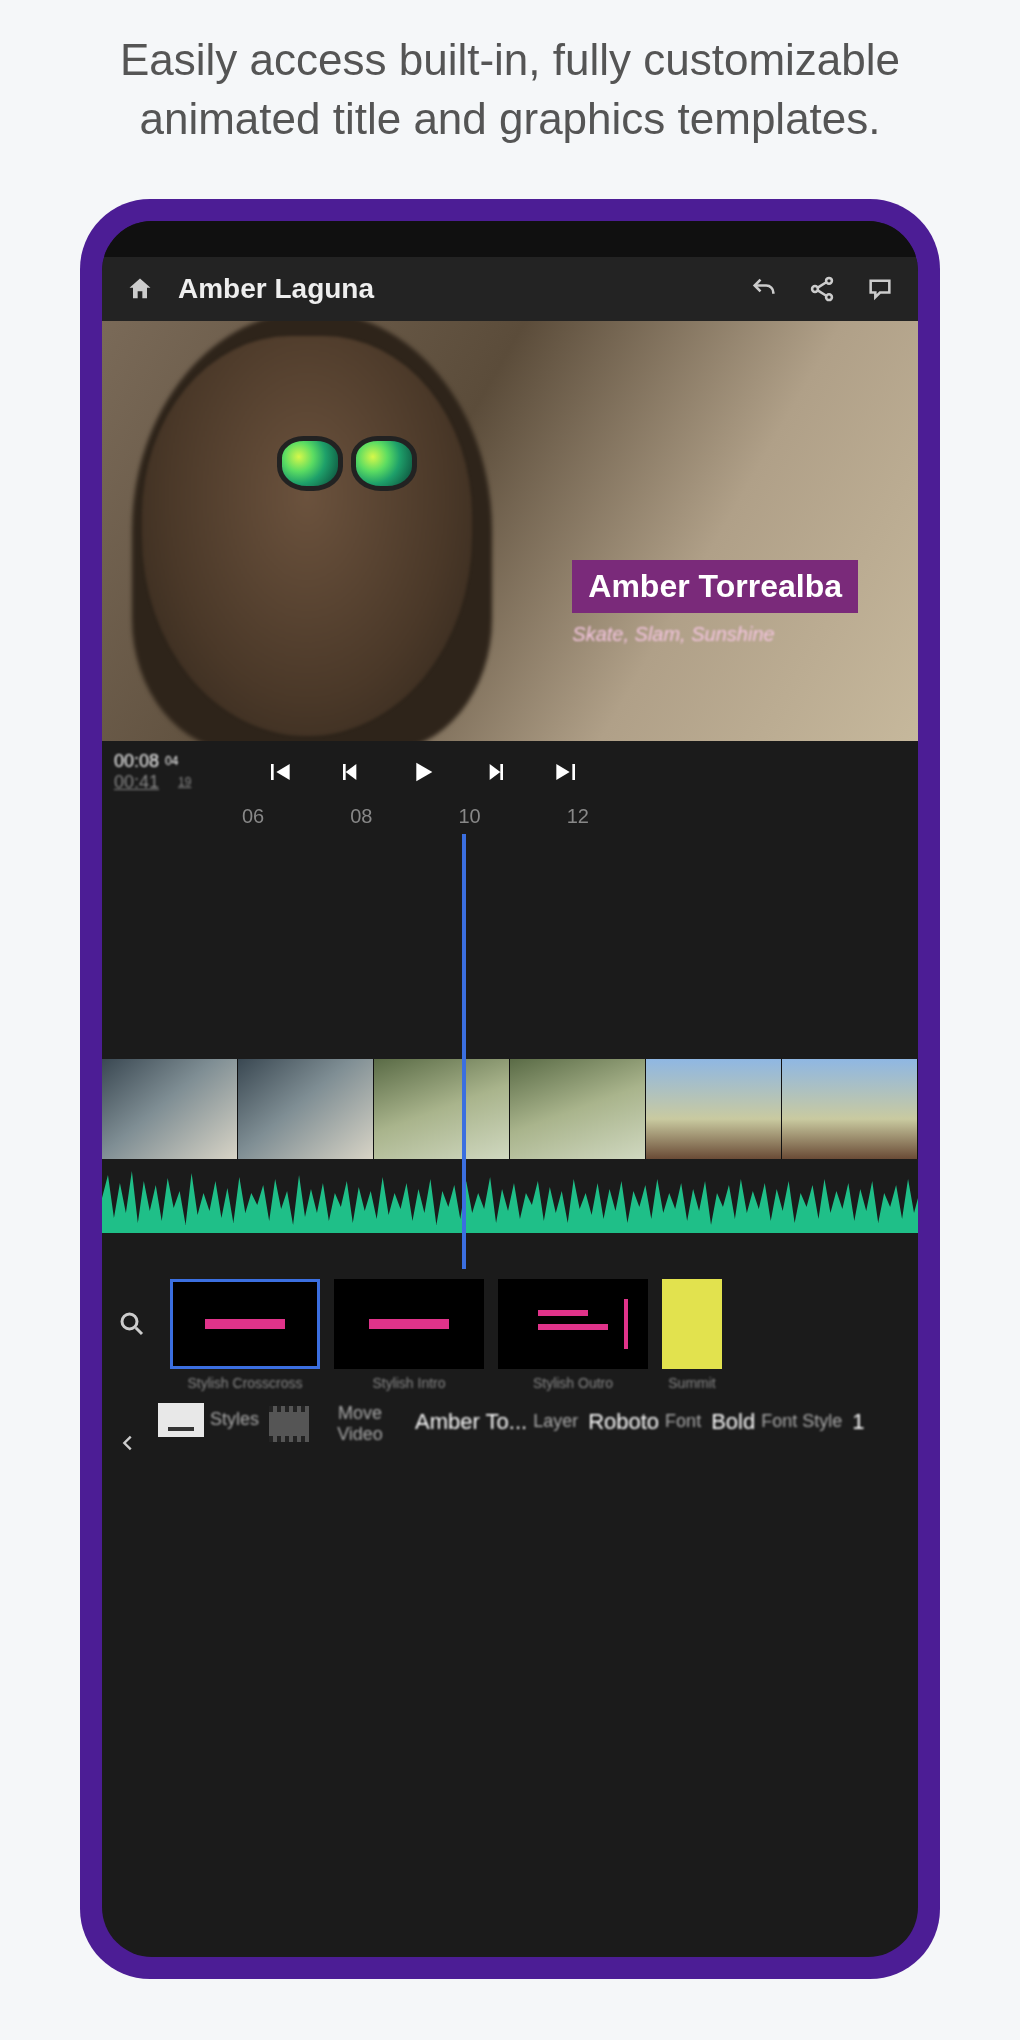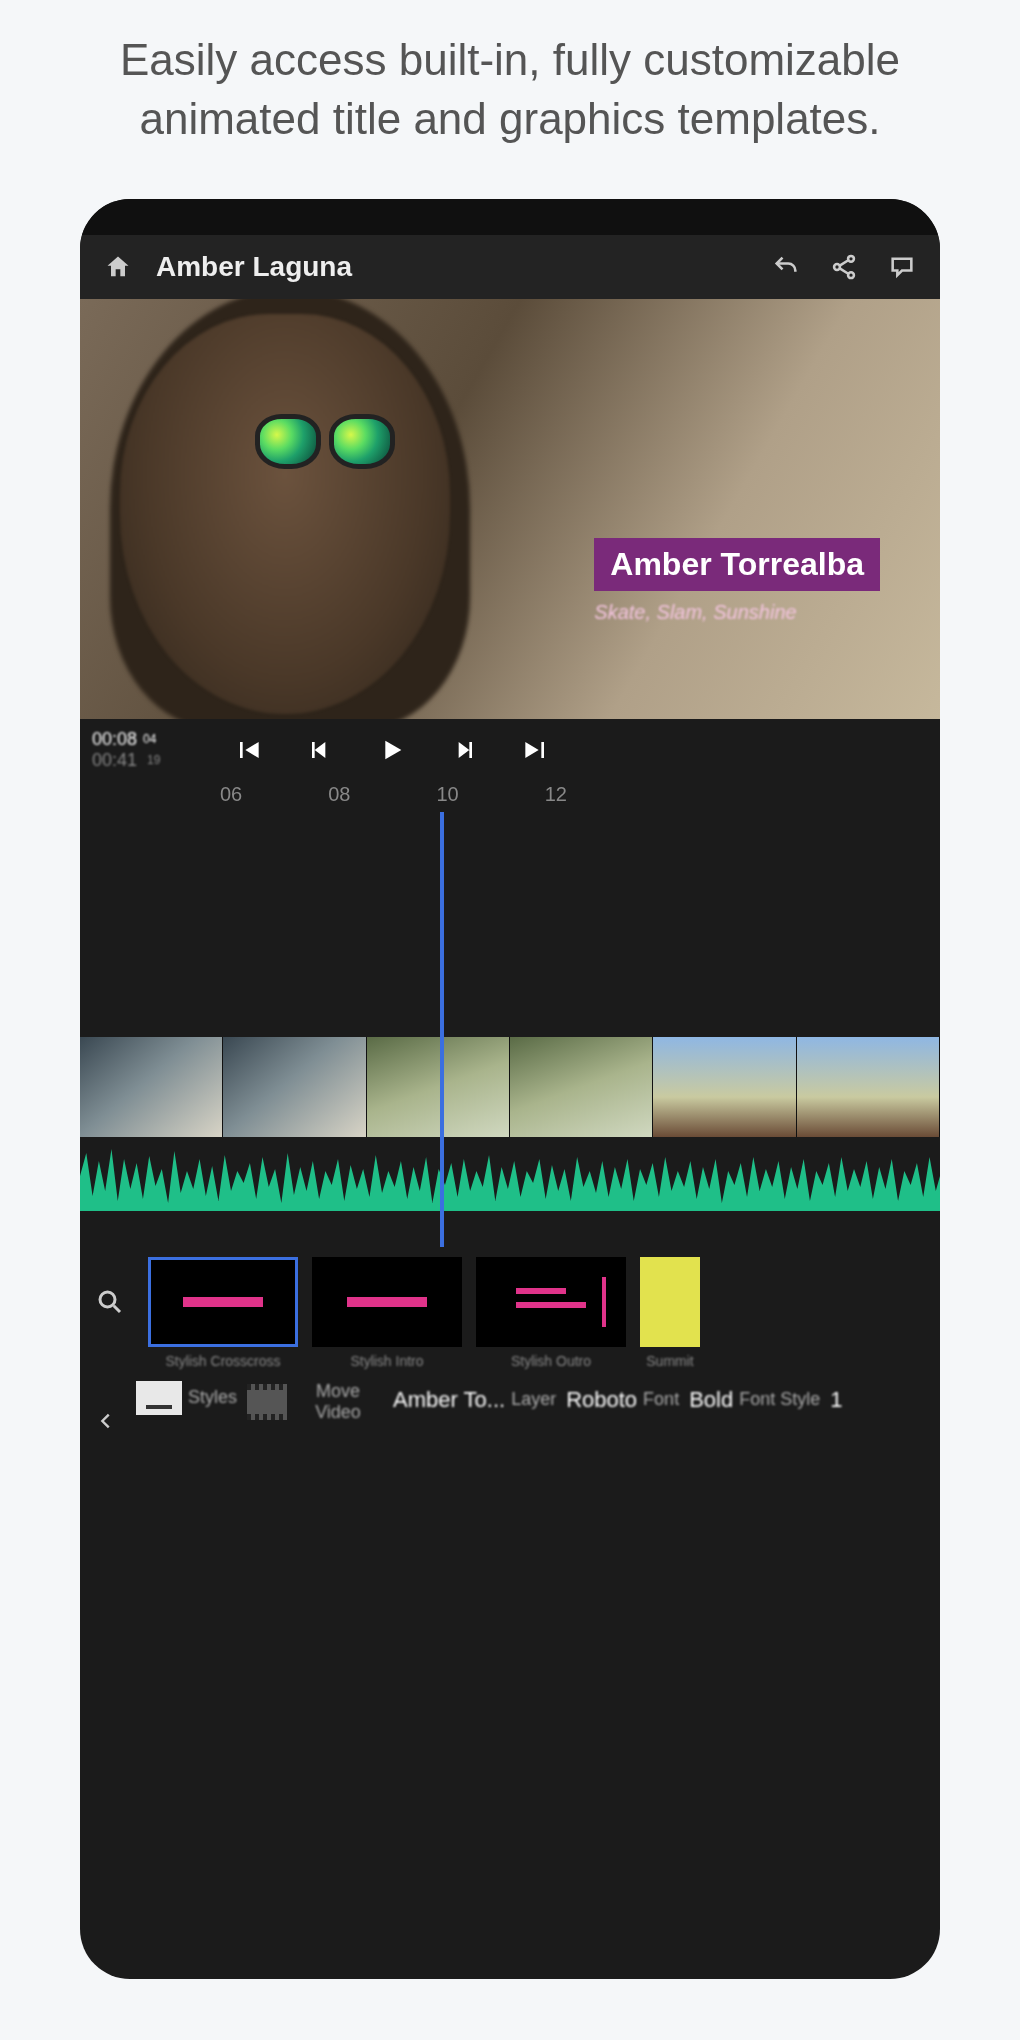--- a/index.html
+++ b/index.html
@@ -17,22 +17,23 @@
     text-align: center;
     font-size: 44px;
     color: #555;
     line-height: 1.35;
     padding: 30px 40px 50px;
     max-width: 900px;
   }
   .phone {
     width: 860px;
     height: 1780px;
-    background: #7dd3fc;
+    background: #4c1d95;
     border-radius: 70px;
+    padding: 22px;
     position: relative;
   }
   .phone-inner {
     width: 100%;
     height: 100%;
     background: #1b1b1b;
     border-radius: 50px;
     overflow: hidden;
     display: flex;
     flex-direction: column;
@@ -123,21 +124,21 @@
     padding: 10px 12px 6px;
     background: #1b1b1b;
     gap: 12px;
   }
   .time-block {
     display: flex; flex-direction: column;
     font-size: 18px;
     margin-right: 20px;
   }
   .time-current { color: #fff; filter: blur(0.8px); display:flex; align-items:center; gap:6px;}
-  .time-total { color: #888; filter: blur(0.8px); display:flex; align-items:center; gap:10px;}
+  .time-total { color: #888; filter: blur(0.8px); display:flex; align-items:center; gap:19px;text-decoration:underline;}
   .tiny { font-size: 12px; }
   .controls {
     display: flex;
     gap: 40px;
     margin-left: 40px;
     color: #fff;
   }
   .ctrl { width: 32px; height: 32px; cursor: pointer; }
 
   .ruler {

